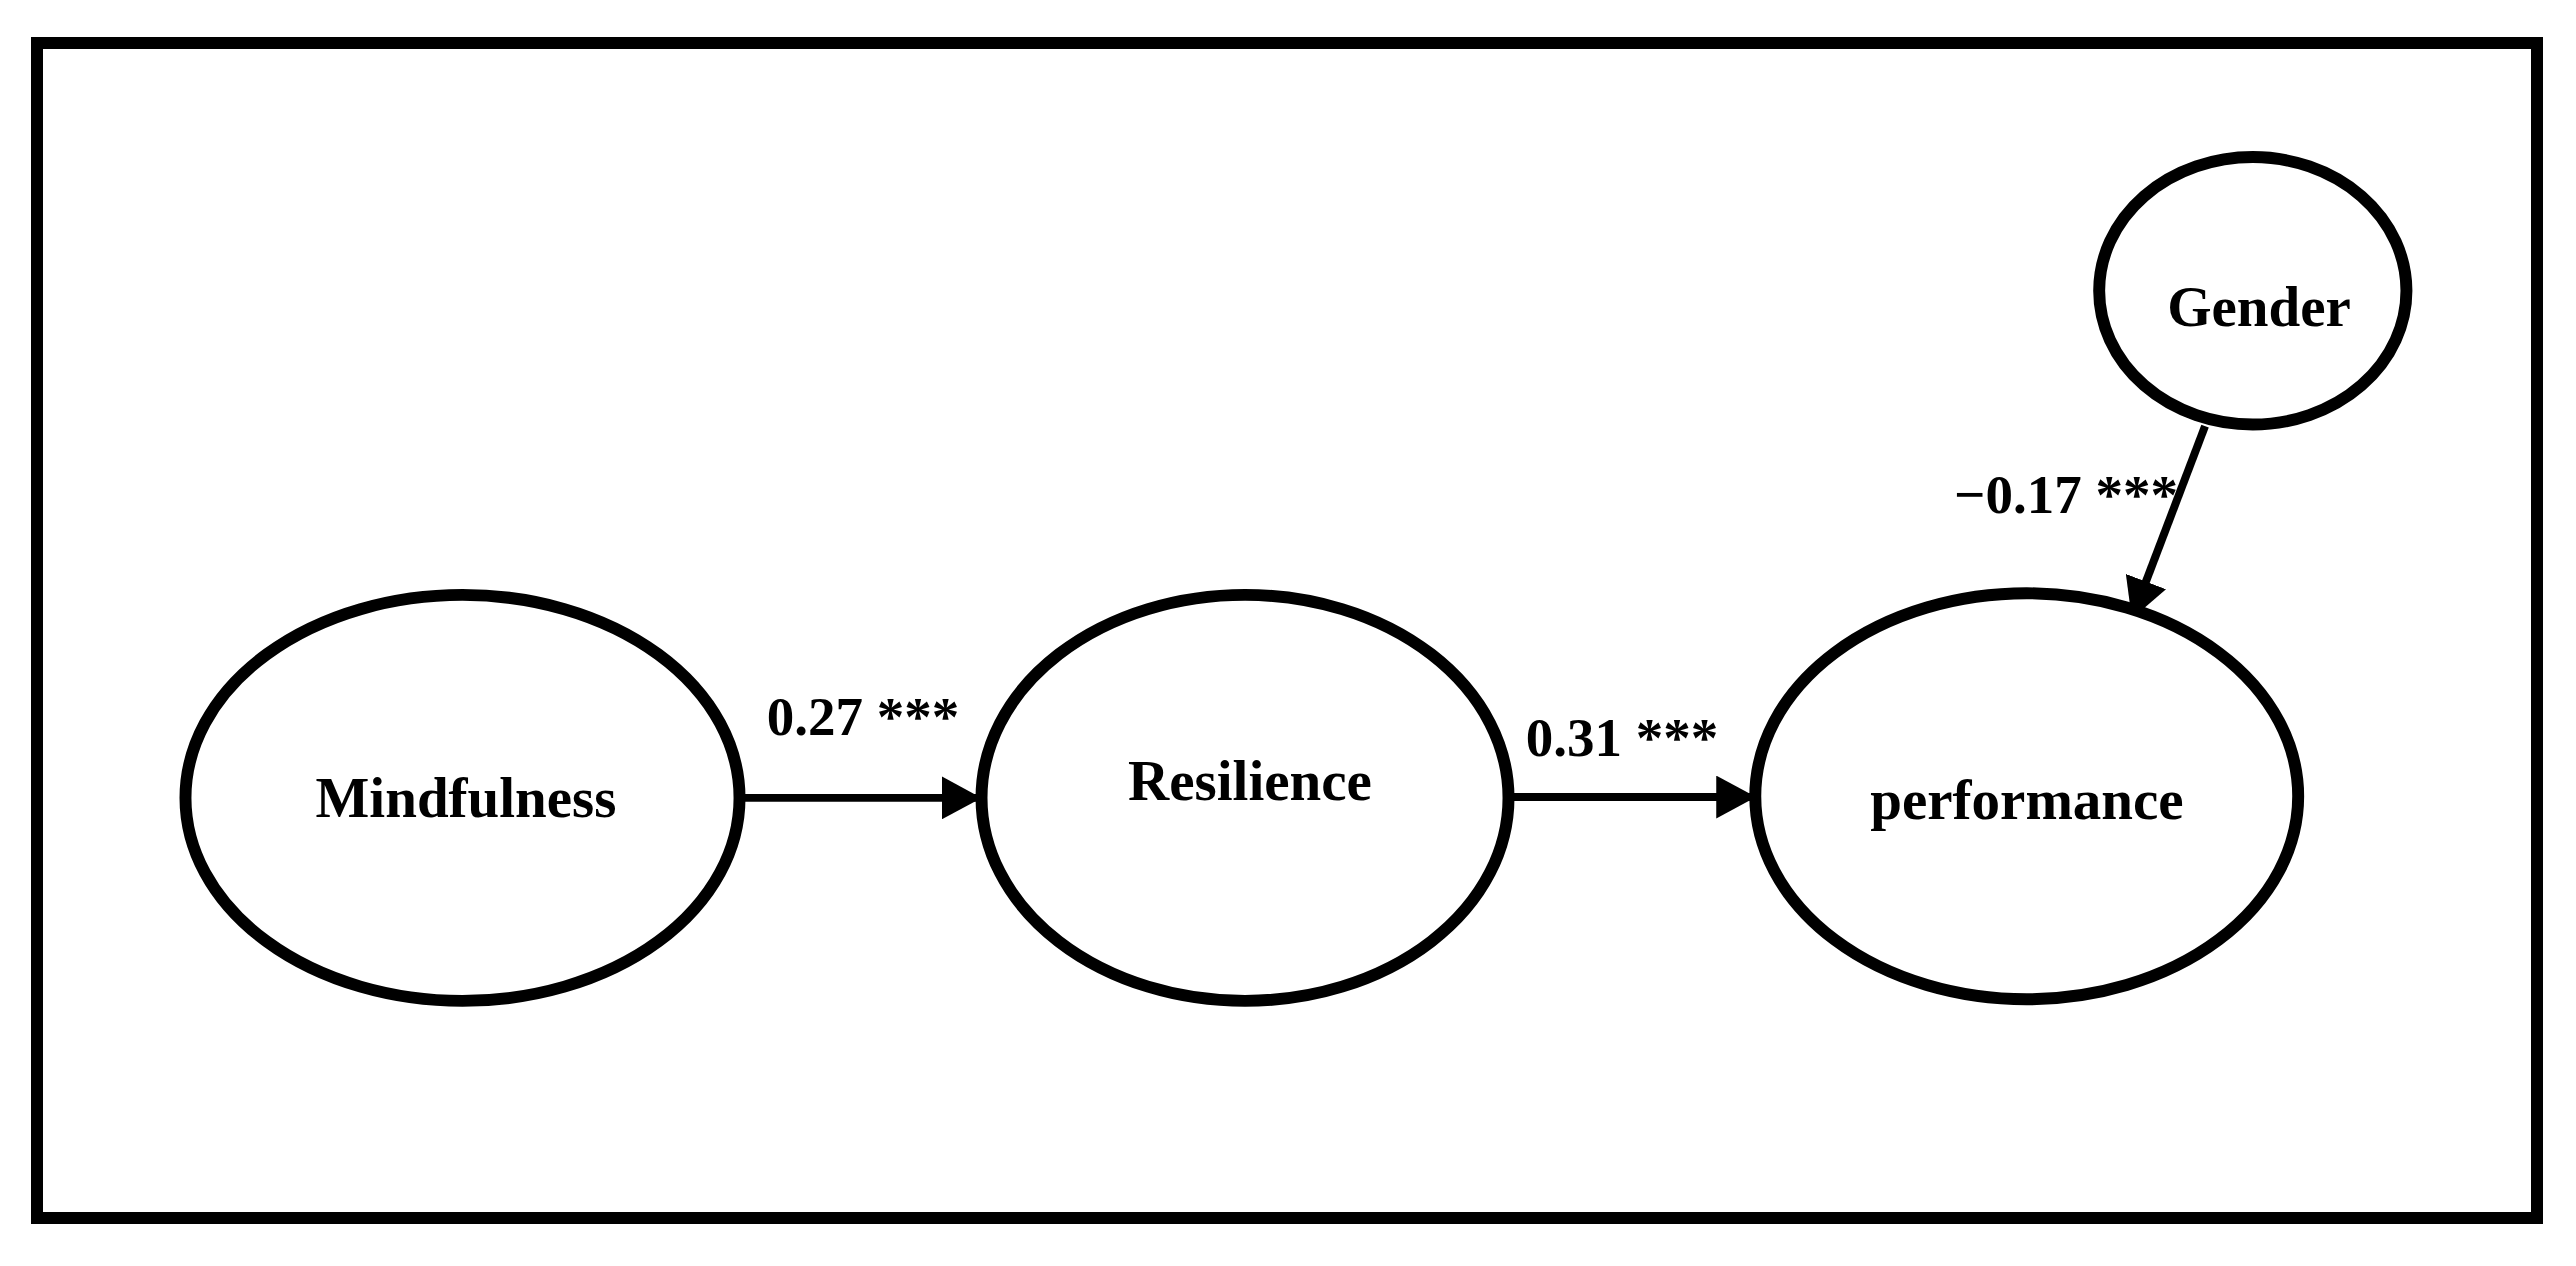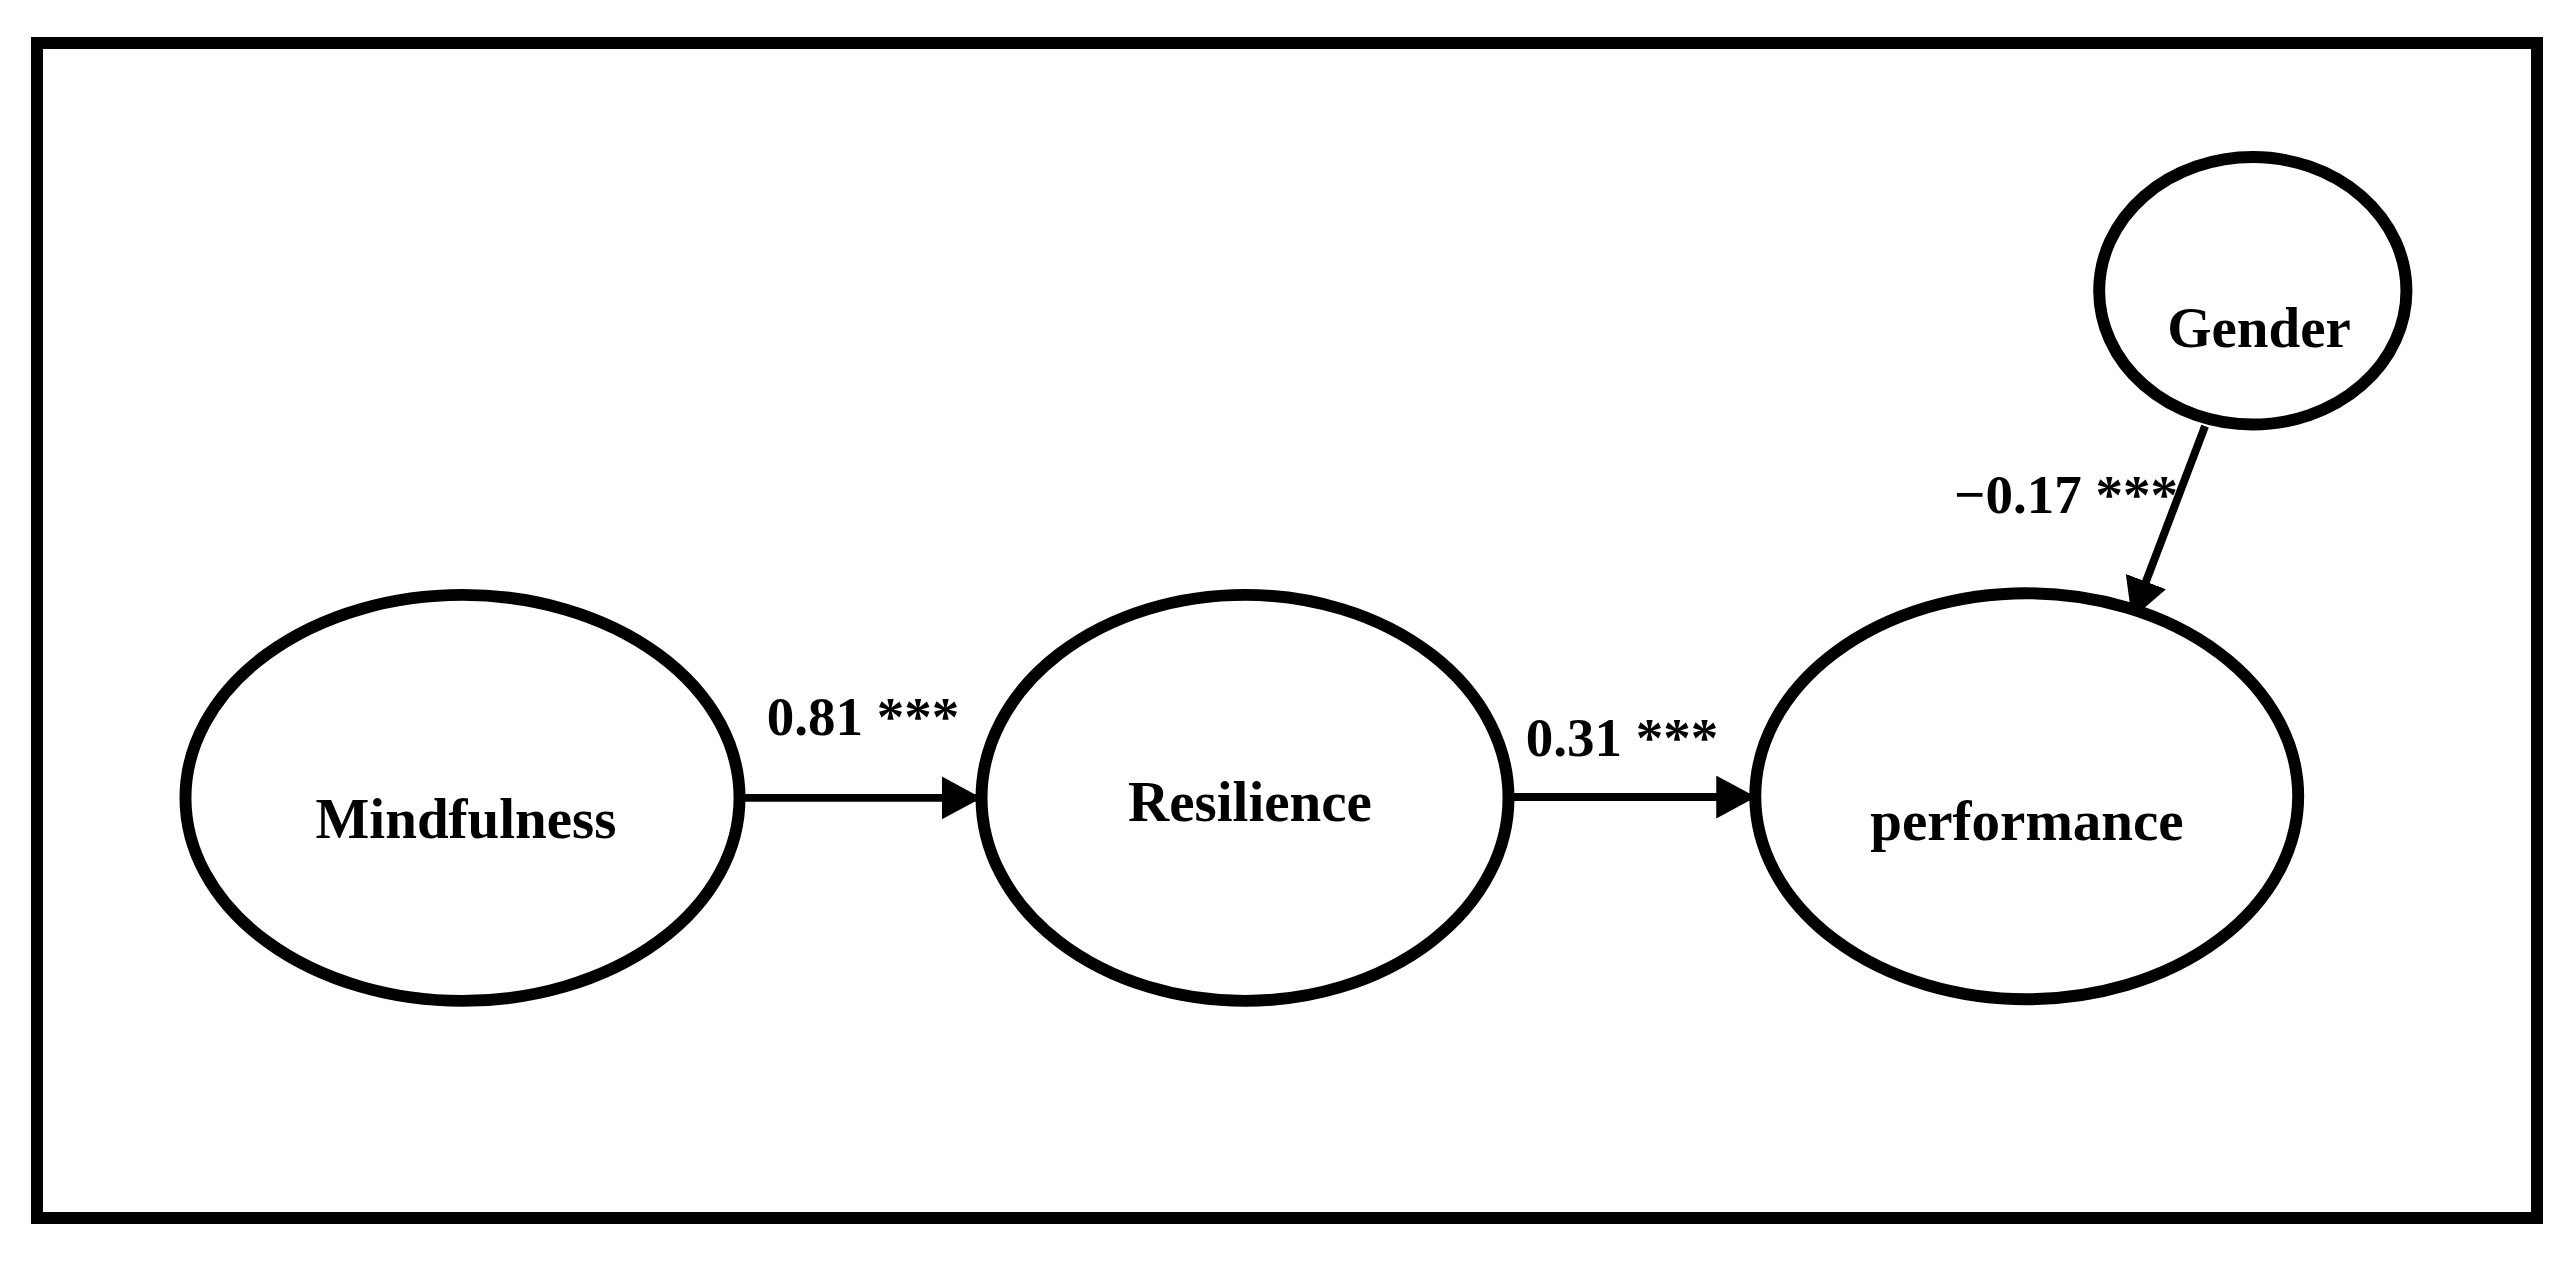--- a/index.html
+++ b/index.html
@@ -33,21 +33,20 @@
     height: 1267px;
   }
   .node-label {
     position: absolute;
     transform: translate(-50%, -50%);
     font-weight: bold;
     font-size: 57px;
     line-height: 1.1;
     white-space: nowrap;
     text-align: center;
-    margin-top: 21px;
   }
   .node-label.two-line {
     line-height: 108px;
   }
   .coef-label {
     position: absolute;
     transform: translate(-50%, -50%);
     font-weight: bold;
     font-size: 55px;
     white-space: nowrap;
@@ -80,20 +79,20 @@
   <div class="node-label" style="left:466px; top:798px;">Mindfulness</div>
 
   <div class="node-label" style="left:1250px; top:781px;">Resilience</div>
 
   <div class="node-label two-line" style="left:2027px; top:800px;">
     <span style="display:block;">performance</span>
   </div>
 
   <div class="node-label" style="left:2259px; top:307px;">Gender</div>
 
-  <div class="coef-label" style="left:863px; top:716px;">0.81 ***</div>
+  <div class="coef-label" style="left:863px; top:716px;">0.27 ***</div>
 
   <div class="coef-label" style="left:1622px; top:737px;">0.31 ***</div>
 
   <div class="coef-label" style="left:2066px; top:494px;">−0.17 ***</div>
 
 </div>
 
 
 </body></html>

